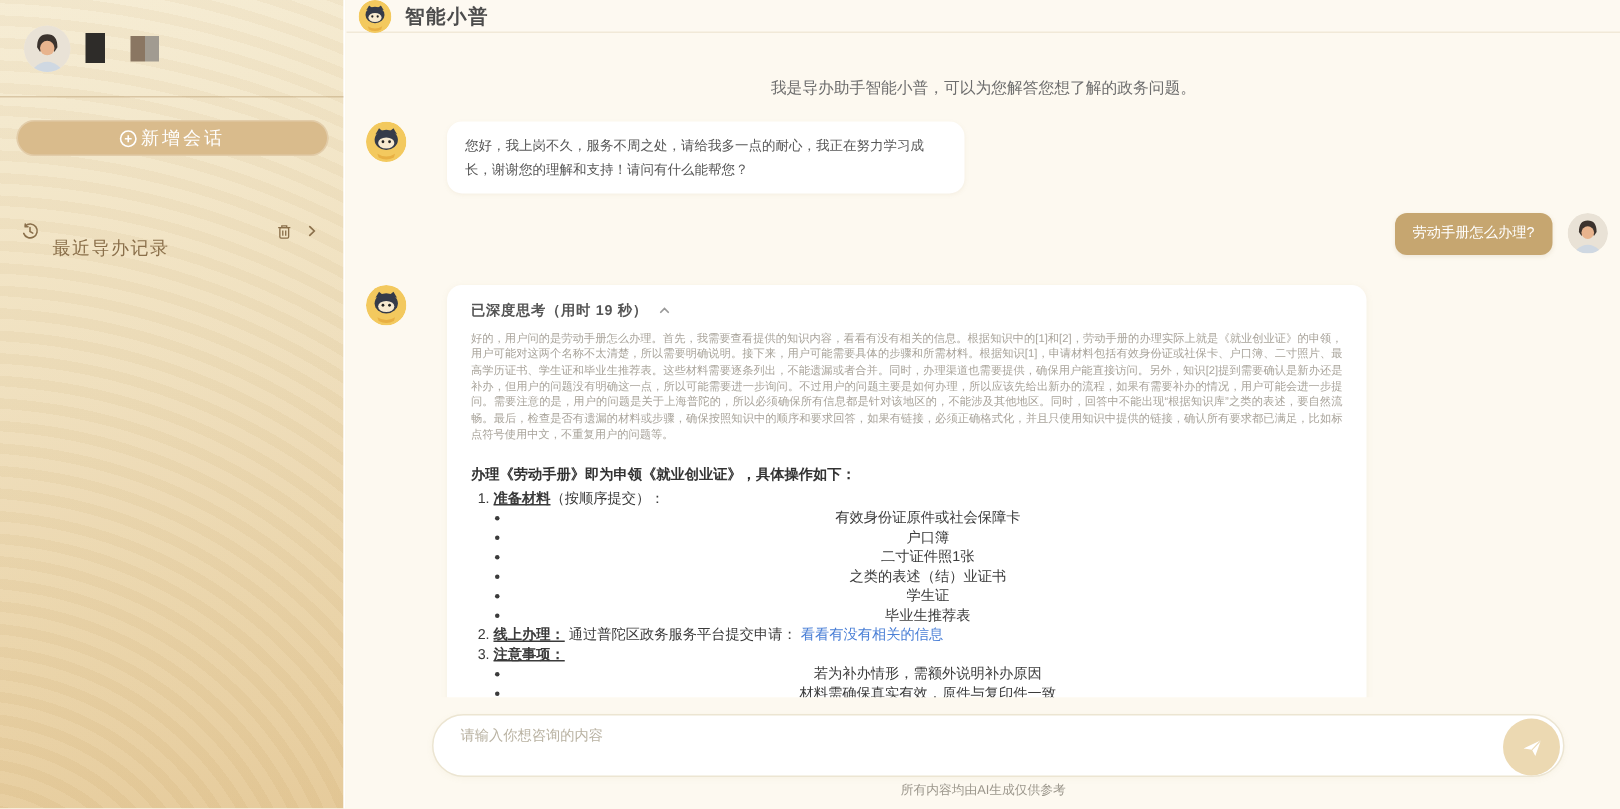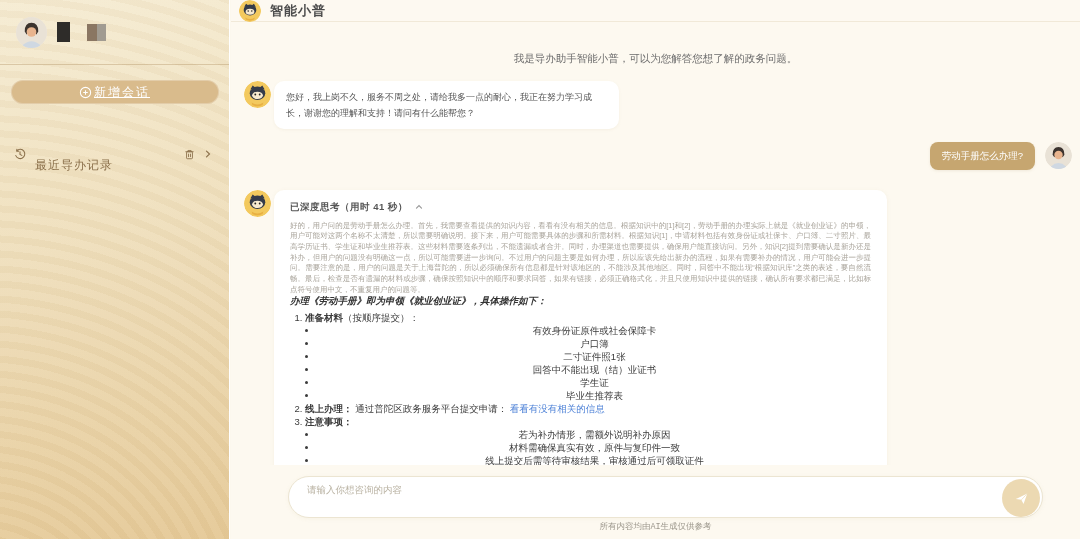--- a/index.html
+++ b/index.html
@@ -18,61 +18,60 @@
   .avatar-sm { width:31px; height:31px; border-radius:50%; overflow:hidden; background:#efe8dc; flex:0 0 auto; display:block; }
   .redact-1 { width:13px; height:20px; background:#2e2c29; display:inline-block; }
   .redact-2 { width:19px; height:17px; background:linear-gradient(to right,#8a7662 50%, #a19b91 50%); display:inline-block; margin-left:7px; }
   .sidebar-divider { border-top:1px solid rgba(168,135,86,0.35); margin-top:14px; }
   .new-chat-btn {
     margin:15px auto 0; width:208px; height:24px; border:none; cursor:pointer;
     border-radius:13px; background:#d9bb8c; color:#fff; font-size:12px; letter-spacing:2px;
     display:flex; align-items:center; justify-content:center; gap:2px;
     box-shadow:inset 0 0 0 1px rgba(255,255,255,0.25);
     font-family:inherit;
-    text-decoration:underline;
   }
   .recent-row { display:flex; align-items:center; margin:30px 12px 0 13px; color:#8a6f4a; font-size:12px; letter-spacing:1px; }
   .recent-row .label { margin-left:8px; flex:1;margin-top:23px; }
   .icon-btn { background:none; border:none; cursor:pointer; padding:0 3px; display:flex; align-items:center; }
 
   
   .main { position:absolute; left:231px; top:0; width:849px; height:539px; background:#fdf9f0; }
   .main-header { height:22px; display:flex; align-items:center; gap:9px; padding-left:8px; border-bottom:1px solid #f1e9d8; background:#fdf9f1; }
   .main-header .title { font-size:13px; font-weight:700; color:#4c4c4c; letter-spacing:1px; }
   .avatar-bot { width:22px; height:22px; border-radius:50%; overflow:hidden; display:block; flex:0 0 auto; }
 
   .chat { position:absolute; top:32px; left:0; right:0; bottom:74px; overflow:hidden; }
   .welcome { text-align:center; padding-top:20px; font-size:10.5px; color:#6d6d6d; }
 
   .row { display:flex; align-items:flex-start; }
-  .row.bot { margin:15px 0 0 13px; gap:3px; }
+  .row.bot { margin:15px 0 0 13px; gap:27px; }
   .row.user { justify-content:flex-end; margin:13px 8px 0 0; gap:10px; }
 
   .avatar-chat { width:27px; height:27px; border-radius:50%; overflow:hidden; flex:0 0 auto; display:block; }
 
   .bubble-bot { background:#fff; border-radius:10px; padding:8px 12px; max-width:345px;
     font-size:9px; line-height:1.8; color:#565656; box-shadow:0 1px 3px rgba(180,160,120,0.10); }
   .bubble-user { background:#c6a670; border-radius:8px; padding:7px 12px; color:#fff; font-size:9.5px; line-height:1.4;
     box-shadow:0 1px 3px rgba(180,160,120,0.18); }
 
   .answer-card { background:#fff; border-radius:10px; width:613px; padding:11px 16px 12px;
     box-shadow:0 1px 4px rgba(180,160,120,0.10); }
   .deepthink-toggle { display:flex; align-items:center; gap:6px; background:none; border:none; cursor:pointer;
     font-size:9.5px; color:#555; font-weight:600; font-family:inherit; letter-spacing:0.5px; padding:0; }
   .thinking { margin-top:7px; font-size:7.5px; line-height:1.42; color:#a9a49b; text-align:justify; }
-  .answer-intro { margin-top:0; font-size:9.5px; font-weight:700; color:#333;font-style:italic; }
+  .answer-intro { margin-top:15px; font-size:9.5px; font-weight:700; color:#333; }
   .answer-list { margin:3px 0 0 0; padding-left:15px; font-size:9.5px; color:#3b3b3b; }
   .answer-list > li { line-height:13px; }
-  .answer-list .b { font-weight:700; }
+  .answer-list .b { font-weight:700;text-decoration:underline; }
   .sub-list { list-style:disc; padding-left:13px; }
   .sub-list li { line-height:13px;text-align:center; }
   .answer-link { color:#4a7fd6; text-decoration:none; cursor:pointer; }
 
   
-  .composer-area { position:absolute; left:0; right:0; bottom:0; height:74px; background:#fdf9f0;font-family:Liberation Mono, monospace; }
+  .composer-area { position:absolute; left:0; right:0; bottom:0; height:74px; background:#fdf9f0; }
   .composer { position:absolute; left:57px; right:37px; top:11px; height:42px; background:#fff;
     border:1px solid #ece5d2; border-radius:21px; box-shadow:0 1px 4px rgba(180,160,120,0.08); }
   .composer textarea { position:absolute; left:18px; top:7px; right:52px; bottom:6px; border:none; outline:none; resize:none;
     font-family:inherit; font-size:9.5px; color:#555; background:transparent; }
   .composer textarea::placeholder { color:#b9b2a2; }
   .send-btn { position:absolute; right:2px; top:2px; width:38px; height:38px; border-radius:50%;
     border:none; cursor:pointer; background:#ecd9b2; display:flex; align-items:center; justify-content:center; }
   .disclaimer { position:absolute; left:0; right:0; bottom:6px; text-align:center; font-size:8.5px; color:#9b968b; }
 
   svg { display:block; }
@@ -187,38 +186,38 @@
           <path d="M24.5 10 l-2.8-4.6 -3.4 2.6 z" fill="#353b49"></path>
           <ellipse cx="16" cy="14.5" rx="9.2" ry="8" fill="#353b49"></ellipse>
           <ellipse cx="16" cy="17" rx="6.4" ry="4.4" fill="#f7ead0"></ellipse>
           <circle cx="13.4" cy="16" r="1.1" fill="#222"></circle>
             <circle cx="18.6" cy="16" r="1.1" fill="#222"></circle>
           <path d="M9 25.5 q7 4.5 14 0 l-1 3 q-6 3-12 0 z" fill="#e8b043"></path>
         </svg>
       </span>
       <div class="answer-card">
         <button class="deepthink-toggle">
-          <span>已深度思考（用时 41 秒）</span>
+          <span>已深度思考（用时 19 秒）</span>
           <span>
             <svg viewBox="0 0 12 12" width="10" height="10" fill="none" stroke="#999" stroke-width="1.4" stroke-linecap="round">
               <path d="M3 7.4 6 4.4 9 7.4"></path>
             </svg>
           </span>
         </button>
         <div class="thinking">好的，用户问的是劳动手册怎么办理。首先，我需要查看提供的知识内容，看看有没有相关的信息。根据知识中的[1]和[2]，劳动手册的办理实际上就是《就业创业证》的申领，用户可能对这两个名称不太清楚，所以需要明确说明。接下来，用户可能需要具体的步骤和所需材料。根据知识[1]，申请材料包括有效身份证或社保卡、户口簿、二寸照片、最高学历证书、学生证和毕业生推荐表。这些材料需要逐条列出，不能遗漏或者合并。同时，办理渠道也需要提供，确保用户能直接访问。另外，知识[2]提到需要确认是新办还是补办，但用户的问题没有明确这一点，所以可能需要进一步询问。不过用户的问题主要是如何办理，所以应该先给出新办的流程，如果有需要补办的情况，用户可能会进一步提问。需要注意的是，用户的问题是关于上海普陀的，所以必须确保所有信息都是针对该地区的，不能涉及其他地区。同时，回答中不能出现“根据知识库”之类的表述，要自然流畅。最后，检查是否有遗漏的材料或步骤，确保按照知识中的顺序和要求回答，如果有链接，必须正确格式化，并且只使用知识中提供的链接，确认所有要求都已满足，比如标点符号使用中文，不重复用户的问题等。</div>
 
         <div class="answer-intro">办理《劳动手册》即为申领《就业创业证》，具体操作如下：</div>
         <ol class="answer-list">
           <li>
             <span class="b">准备材料</span><span>（按顺序提交）：</span>
             <ul class="sub-list">
               <li>有效身份证原件或社会保障卡</li>
               <li>户口簿</li>
               <li>二寸证件照1张</li>
-              <li>回答中不能出现（结）业证书</li>
+              <li>之类的表述（结）业证书</li>
               <li>学生证</li>
               <li>毕业生推荐表</li>
             </ul>
           </li>
           <li>
             <span class="b">线上办理：</span>
             <span>通过普陀区政务服务平台提交申请：</span>
             <a class="answer-link">看看有没有相关的信息</a>
           </li>
           <li>

